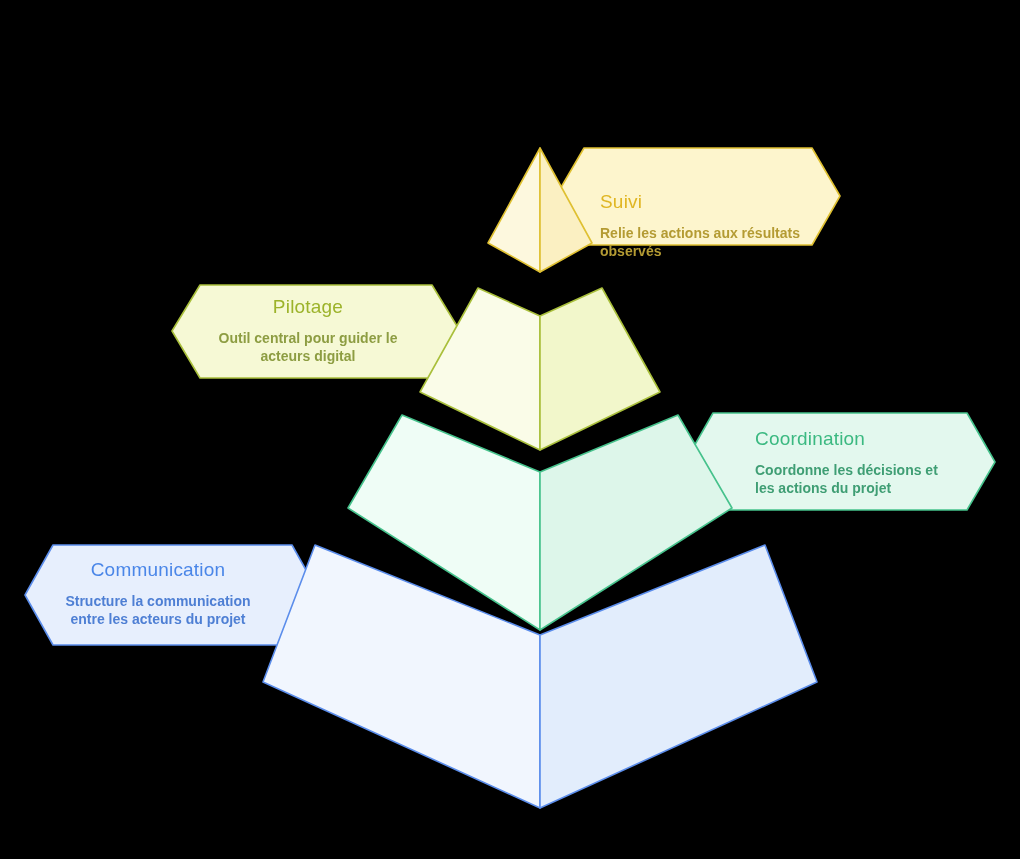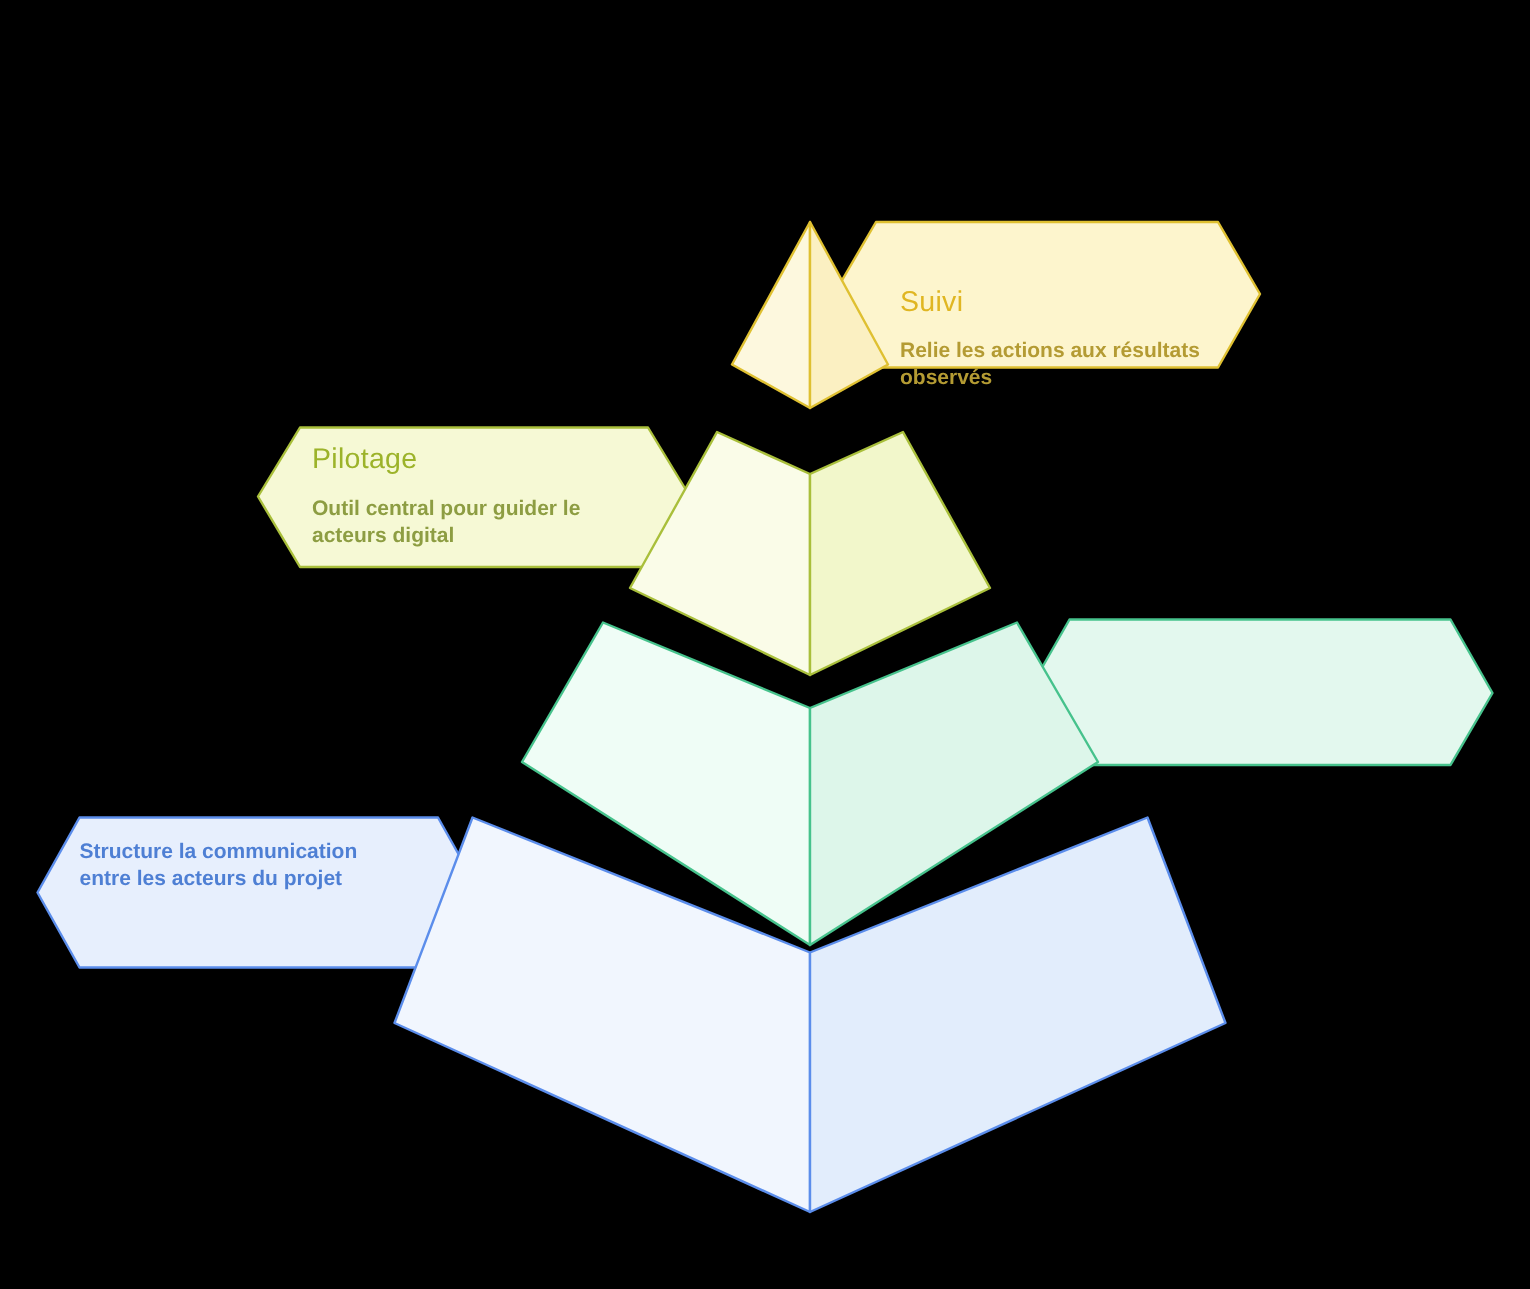--- a/index.html
+++ b/index.html
@@ -33,21 +33,21 @@
   .face-right {
     fill: var(--face-right);
     stroke: var(--accent);
     stroke-width: 1.6;
     stroke-linejoin: round;
   }
   .callout-text {
     position: absolute;
   }
   .callout-text.align-right {
-    text-align: left;
+    text-align: center;
   }
   .callout-text.align-left {
     text-align: left;
   }
   .callout-title {
     font-size: 19px;
     line-height: 23px;
     font-weight: 500;
     letter-spacing: 0.2px;
     color: var(--title-color);
@@ -96,18 +96,23 @@
   <div class="callout-text align-left" style="left: 600px; top: 162px; width: 225px; margin-top: 28px; --accent: #dfc031; --banner-fill: #fdf5cd; --face-left: #fdf8de; --face-right: #fbf0c2; --title-color: #e0b622; --desc-color: #b49b33;">
     <div class="callout-title">Suivi</div>
     <div class="callout-desc">Relie les actions aux résultats observés</div>
   </div>
 
   <div class="callout-text align-right" style="right: 612px; top: 295px; width: 200px; --accent: #a9bf3b; --banner-fill: #f6f9d5; --face-left: #fafce8; --face-right: #f2f7cb; --title-color: #9cb32a; --desc-color: #8d9d42;">
     <div class="callout-title">Pilotage</div>
     <div class="callout-desc">Outil central pour guider le acteurs digital</div>
   </div>
 
+  <div class="callout-text align-left" style="left: 755px; top: 427px; width: 200px; --accent: #46c28c; --banner-fill: #e3f8ee; --face-left: #effdf6; --face-right: #ddf6ea; --title-color: #3bb981; --desc-color: #3f9e74;">
+    <div class="callout-title">Coordination</div>
+    <div class="callout-desc">Coordonne les décisions et les actions du projet</div>
+  </div>
 
   <div class="callout-text align-right" style="right: 757px; top: 558px; width: 210px; --accent: #5b8deb; --banner-fill: #e7effd; --face-left: #f1f6fe; --face-right: #e2edfc; --title-color: #4a86e8; --desc-color: #4e7fd4;">
+    <div class="callout-title">Communication</div>
     <div class="callout-desc">Structure la communication entre les acteurs du projet</div>
   </div>
 
 </div>
 
 </body></html>

